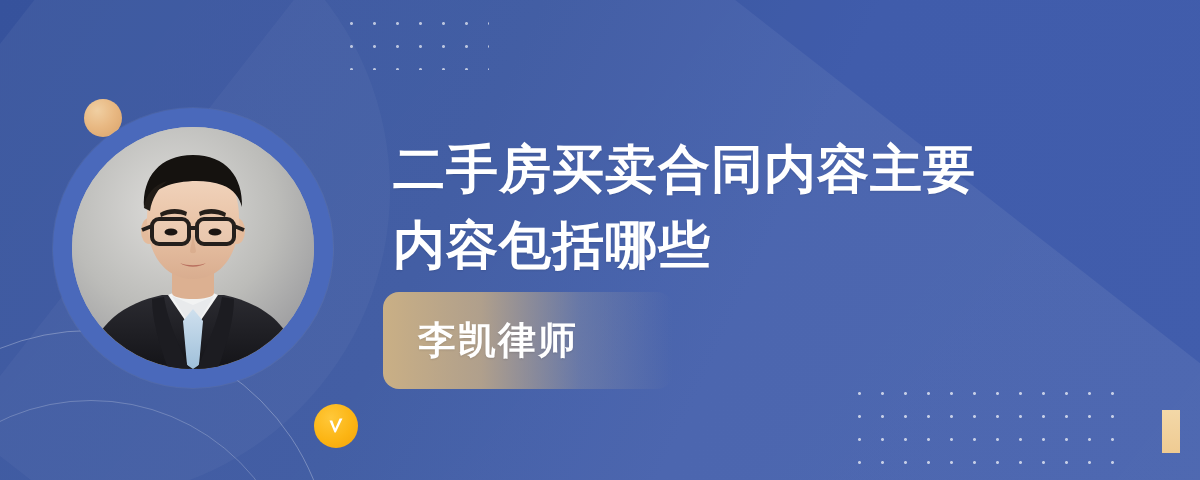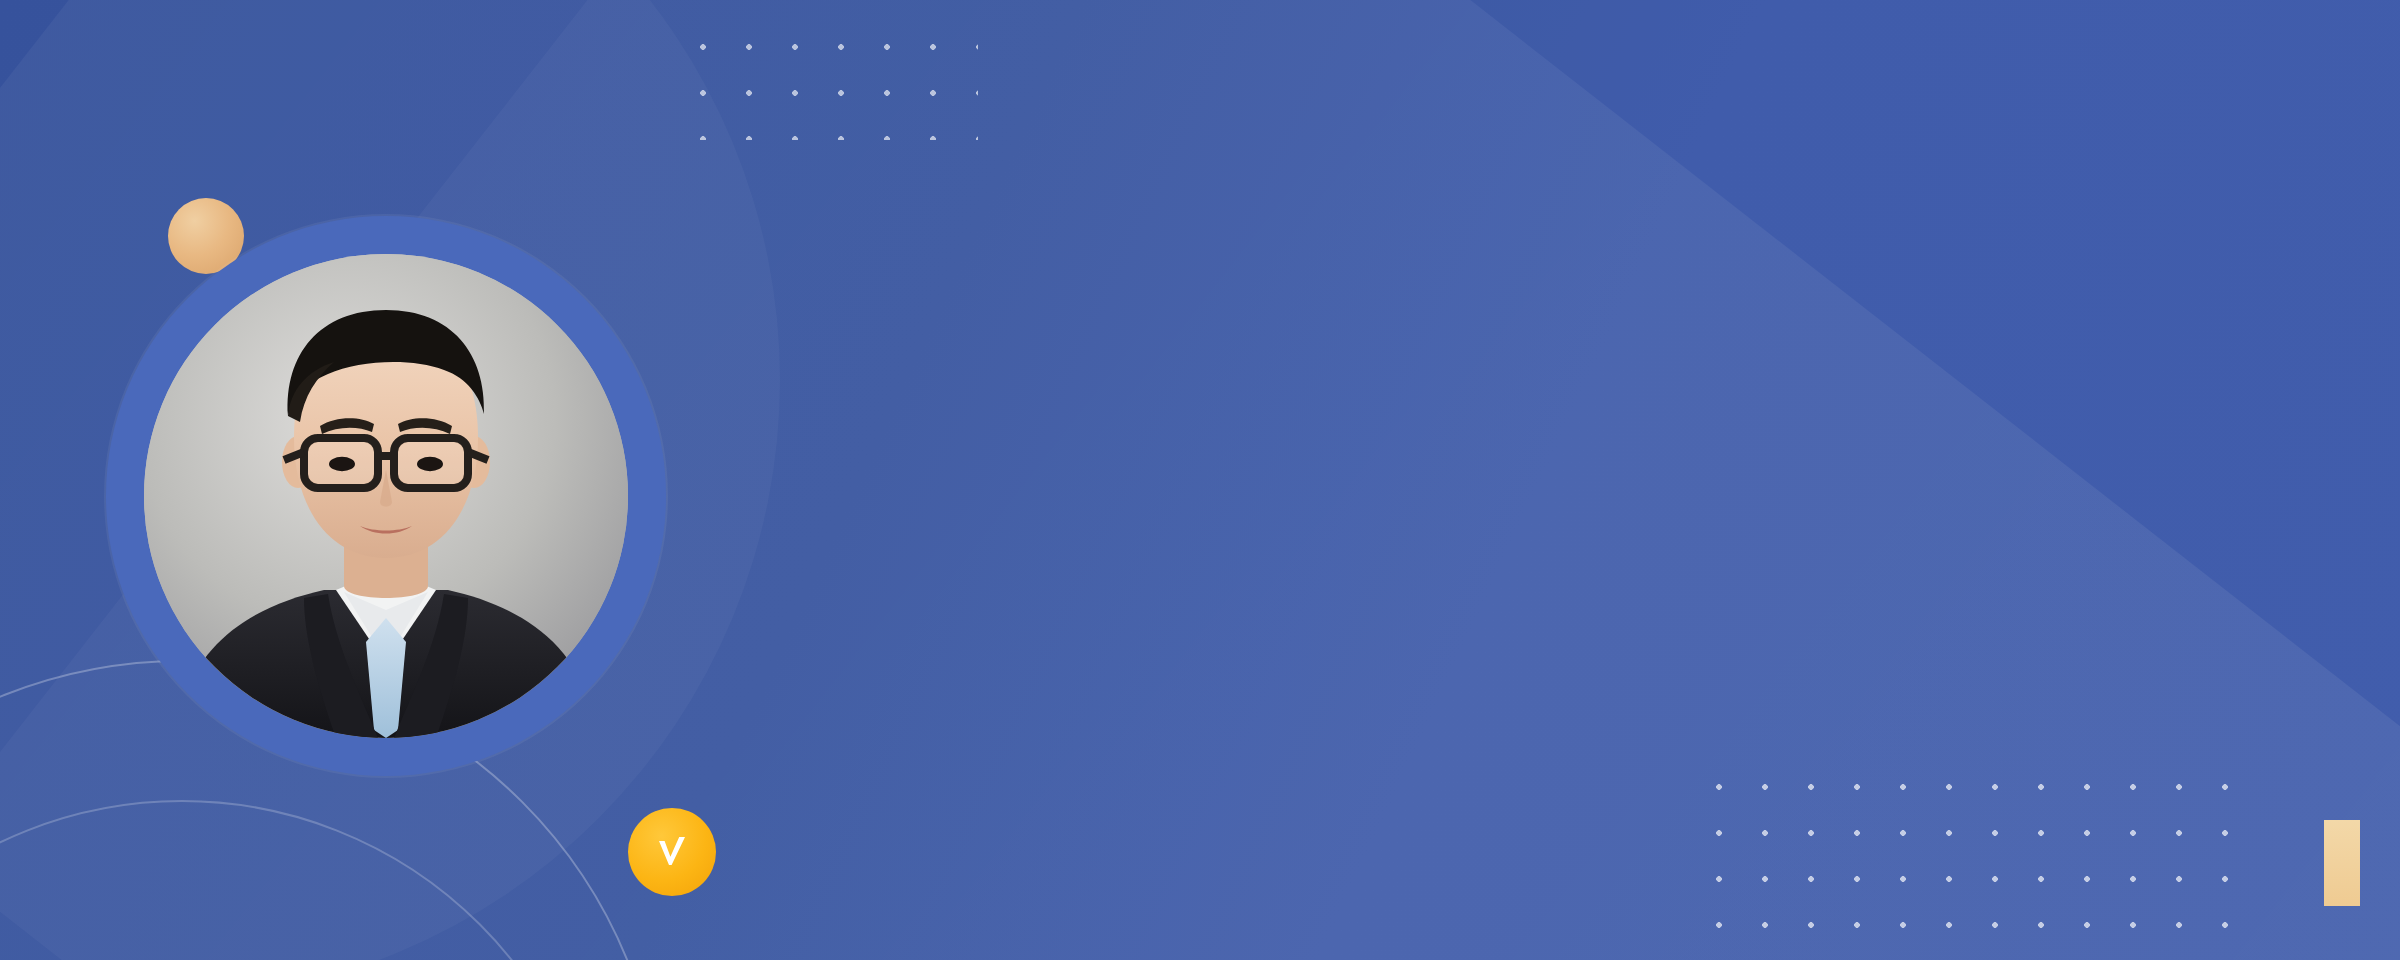--- a/index.html
+++ b/index.html
@@ -295,15 +295,20 @@
         <path d="M108 136 C115 141 127 141 134 136 C127 139 115 139 108 136 Z" fill="#b9705f"></path>
       </svg>
     </div>
     <div id="verified-badge">
       <svg width="26" height="26" viewBox="0 0 26 26" xmlns="http://www.w3.org/2000/svg" aria-hidden="true">
         <path d="M6.5 7.5 L11.5 19.5 L12.8 19.5 L19.5 5.5 L16.6 5.5 L12.2 15.4 L9.3 7.5 Z" fill="#ffffff"></path>
       </svg>
     </div>
   </div>
 
-
+  <div id="headline">二手房买卖合同内容主要
+内容包括哪些</div>
+
+  <div id="name-badge">
+    <span id="name-badge-label">李凯律师</span>
+  </div>
 
 </div>
 
 </body></html>

